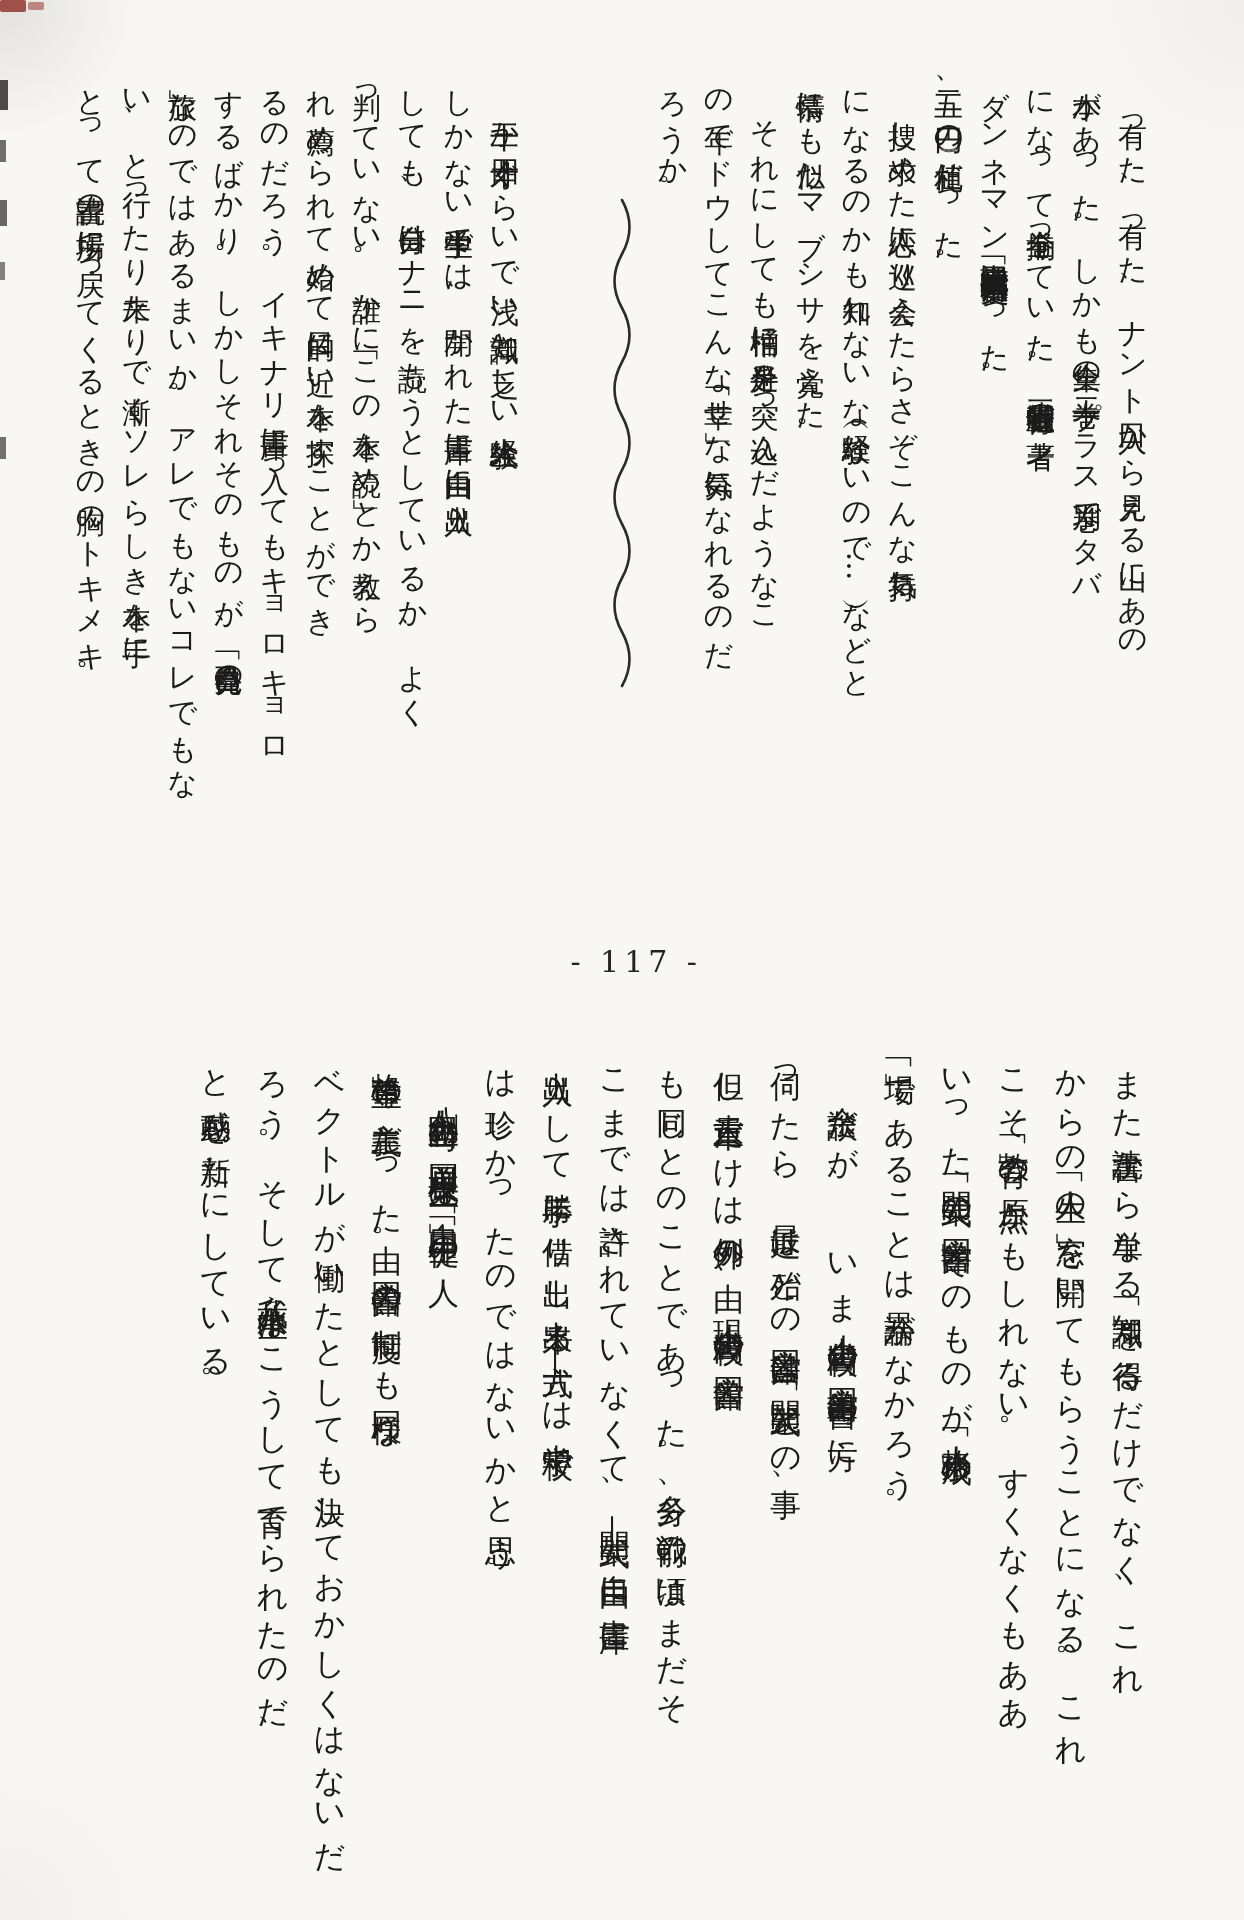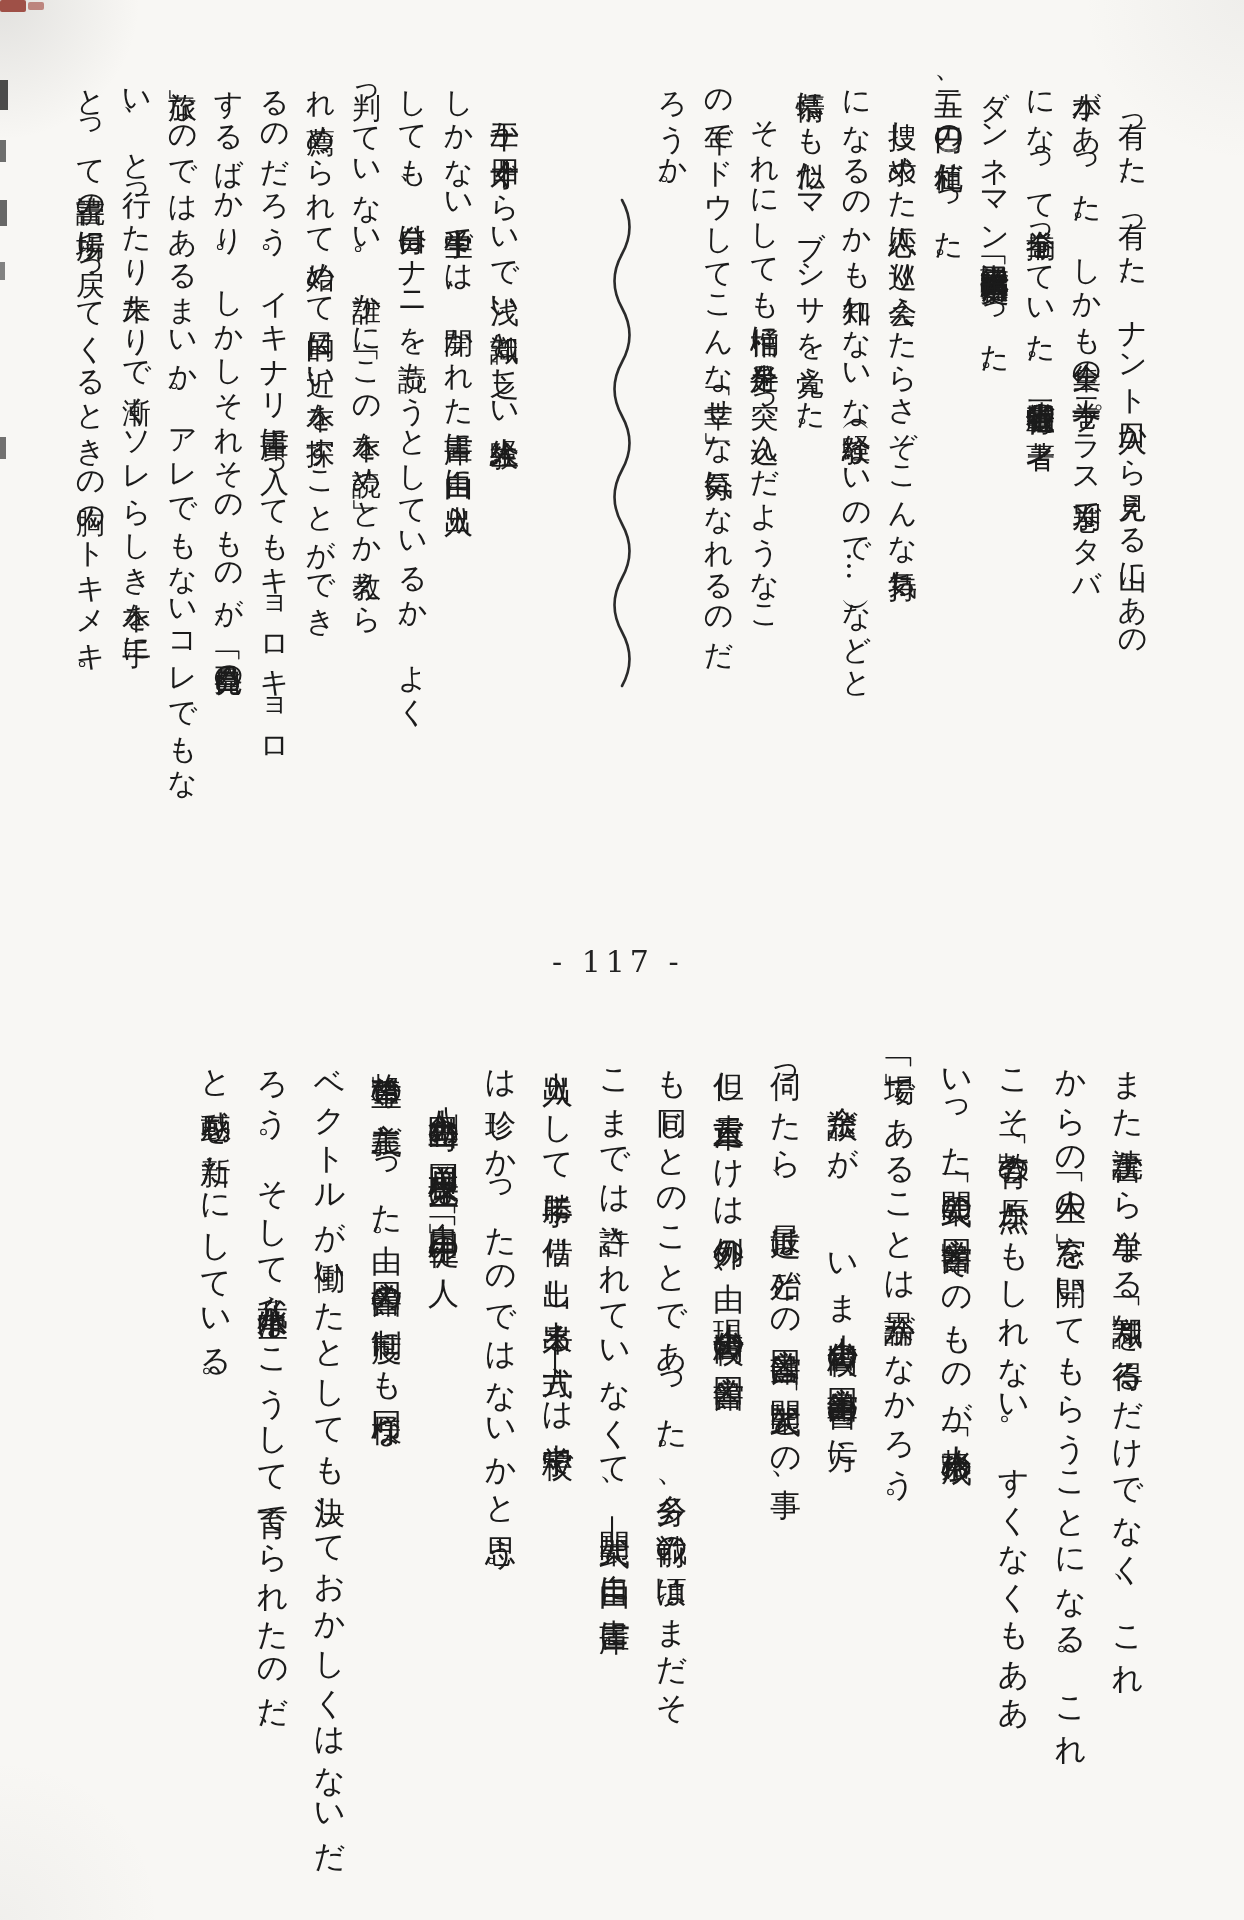--- a/index.html
+++ b/index.html
@@ -52,21 +52,21 @@
     margin-right: 8px;
   }
   .divider-col svg {
     position: absolute;
     top: 128px; left: 4px;
   }
   .page-number {
     position: absolute;
     top: 944px; left: 552px;
     width: 150px;
-    text-align: left;
+    text-align: right;
     font-size: 30px;
     letter-spacing: 5px;
     color: #222;
   }
   .artifact { position: absolute; }
   .stain-red-1 { left: 0; top: 0; width: 26px; height: 12px; background: #93362c; opacity: .85; border-radius: 2px; }
   .stain-red-2 { left: 28px; top: 2px; width: 16px; height: 8px; background: #a0453a; opacity: .6; border-radius: 2px; }
   .edge-mark-1 { left: 0; top: 80px;  width: 8px; height: 30px; background: #222; opacity: .8; }
   .edge-mark-2 { left: 0; top: 140px; width: 6px; height: 22px; background: #333; opacity: .7; }
   .edge-mark-3 { left: 0; top: 200px; width: 7px; height: 26px; background: #2a2a2a; opacity: .7; }

